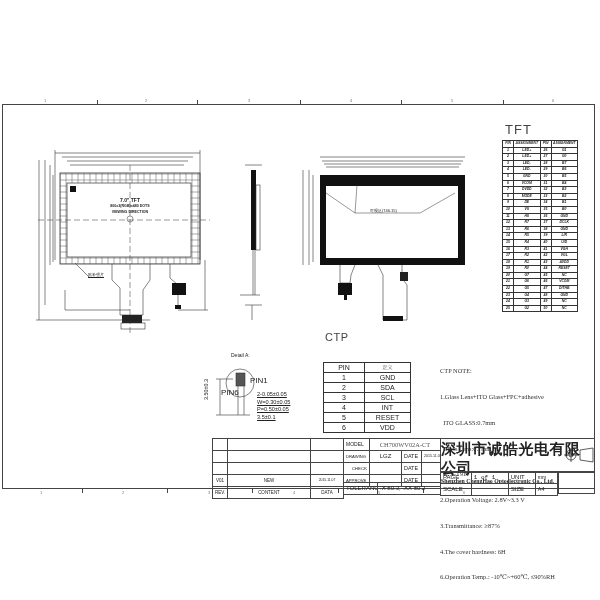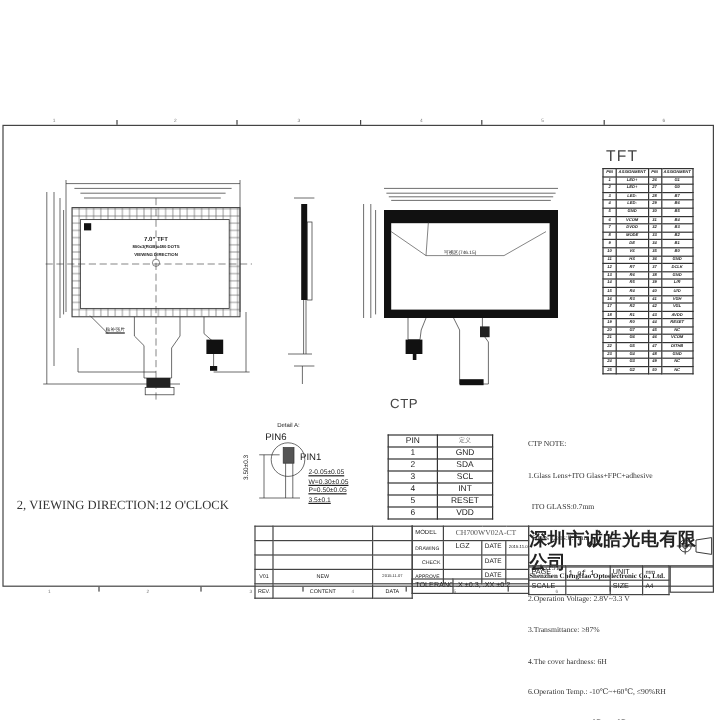--- a/index.html
+++ b/index.html
@@ -157,21 +157,21 @@
 <div class="abs" style="left:104px;top:197px;font-size:5px;font-weight:bold;text-align:center;width:52px;line-height:6px;">
   <div>7.0" TFT</div>
   <div style="font-size:3.6px;">800x3(RGB)x480 DOTS</div>
   <div style="font-size:3.6px;">VIEWING DIRECTION</div>
 </div>
 <div class="abs" style="left:88px;top:272px;font-size:4px;text-decoration:underline;">贴补强片</div>
 
 <div class="abs" style="left:370px;top:208px;font-size:4px;">可视区(746.15)</div>
 
 <div class="abs" style="left:231px;top:352px;font-size:5px;">Detail A:</div>
-<div class="abs" style="left:221px;top:360px;font-size:8px;text-align:right;">PIN6</div>
+<div class="abs" style="left:221px;top:388px;font-size:8px;text-align:right;">PIN6</div>
 <div class="abs" style="left:250px;top:376px;font-size:8px;">PIN1</div>
 <div class="abs" style="left:257px;top:391px;font-size:5.6px;line-height:7.6px;text-decoration:underline;">
   <div>2-0.05±0.05</div>
   <div>W=0.30±0.05</div>
   <div>P=0.50±0.05</div>
   <div>3.5±0.1</div>
 </div>
 <div class="abs" style="left:203px;top:400px;font-size:5.4px;transform:rotate(-90deg);transform-origin:left top;">3.50±0.3</div>
 
 <div class="abs" style="left:505px;top:122px;font-size:13px;color:#444;letter-spacing:1px;text-align:right;">TFT</div>
@@ -364,21 +364,20 @@
         <td>RESET</td>
       </tr>
       <tr>
         <td>6</td>
         <td>VDD</td>
       </tr>
     </tbody>
 </table>
 
 <div class="abs note serif" style="left:14px;top:389px;">
-  <div>2, VIEWING DIRECTION:12 O'CLOCK</div>
   
   
 </div>
 
 <div class="abs ctpnote serif" style="left:440px;top:350px;">
   <div>CTP NOTE:</div>
   <div>1.Glass Lens+ITO Glass+FPC+adhesive</div>
   <div>  ITO GLASS:0.7mm</div>
   <div>  Glass Lens:0.7mm</div>
   <div>  IC:GT911</div>

